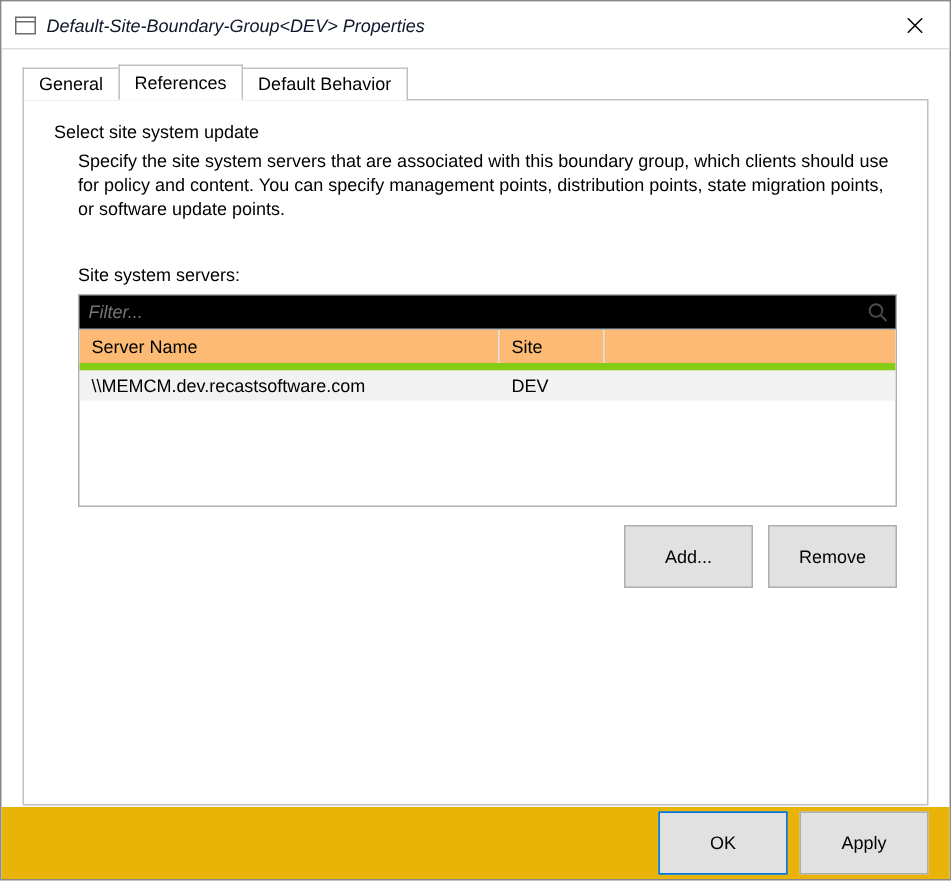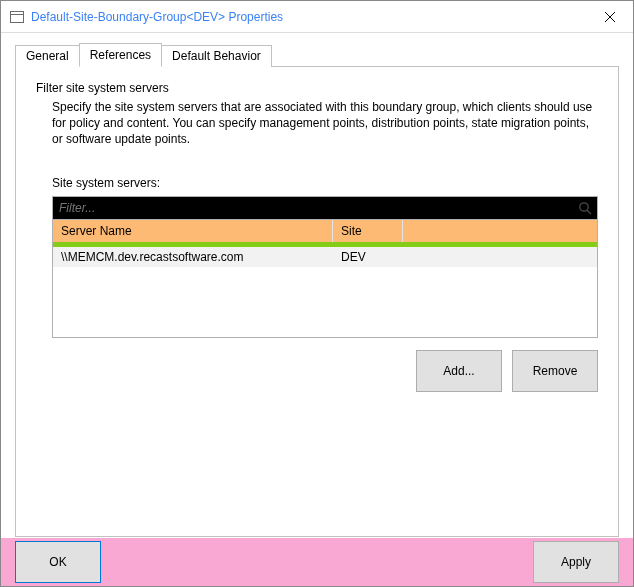--- a/index.html
+++ b/index.html
@@ -26,21 +26,22 @@
       border-bottom: 1px solid #ddd;
       background: #fff;
     }
     .titlebar-icon {
       width: 16px;
       height: 16px;
       margin-right: 6px;
     }
     .titlebar-title {
       flex: 1;
-      color: #3b82f6;
+      color: #0f172a;
+      font-style: italic;
     }
     .titlebar-close {
       width: 46px;
       height: 32px;
       display: flex;
       align-items: center;
       justify-content: center;
       background: transparent;
       border: none;
     }
@@ -182,24 +183,24 @@
       outline: 1px solid #0078d7;
       outline-offset: -1px;
     }
 
     .footer {
       position: absolute;
       bottom: 0; left: 0; right: 0;
       height: 48px;
       display: flex;
       align-items: center;
-      justify-content: space-between;
+      justify-content: flex-end;
       padding: 0 14px;
       gap: 8px;
-      background: #f9a8d4;
+      background: #eab308;
     }
   </style>
 </head>
 <body>
 
 <div class="titlebar">
   <span class="titlebar-icon">
     <svg width="16" height="16" viewBox="0 0 16 16">
       <rect x="1.5" y="2.5" width="13" height="11" fill="none" stroke="#6a6a6a" stroke-width="1"></rect>
       <line x1="1.5" y1="5.5" x2="14.5" y2="5.5" stroke="#6a6a6a" stroke-width="1"></line>
@@ -223,21 +224,21 @@
     <div class="tab active">
       <span>References</span>
     </div>
     <div class="tab inactive">
       <span>Default Behavior</span>
     </div>
   </div>
 
   <div class="tabpanel">
 
-    <div class="section-label">Filter site system servers</div>
+    <div class="section-label">Select site system update</div>
     <div class="description">Specify the site system servers that are associated with this boundary group, which clients should use for policy and content. You can specify management points, distribution points, state migration points, or software update points.</div>
 
     <div class="list-label">Site system servers:</div>
 
     <div class="filter-wrap">
       <input class="filter-input" type="text" placeholder="Filter..." style="">
       <span class="filter-icon">
         <svg width="14" height="14" viewBox="0 0 14 14">
           <circle cx="6" cy="6" r="4.2" fill="none" stroke="#888" stroke-width="1.3"></circle>
           <line x1="9.2" y1="9.2" x2="13" y2="13" stroke="#888" stroke-width="1.3"></line>

